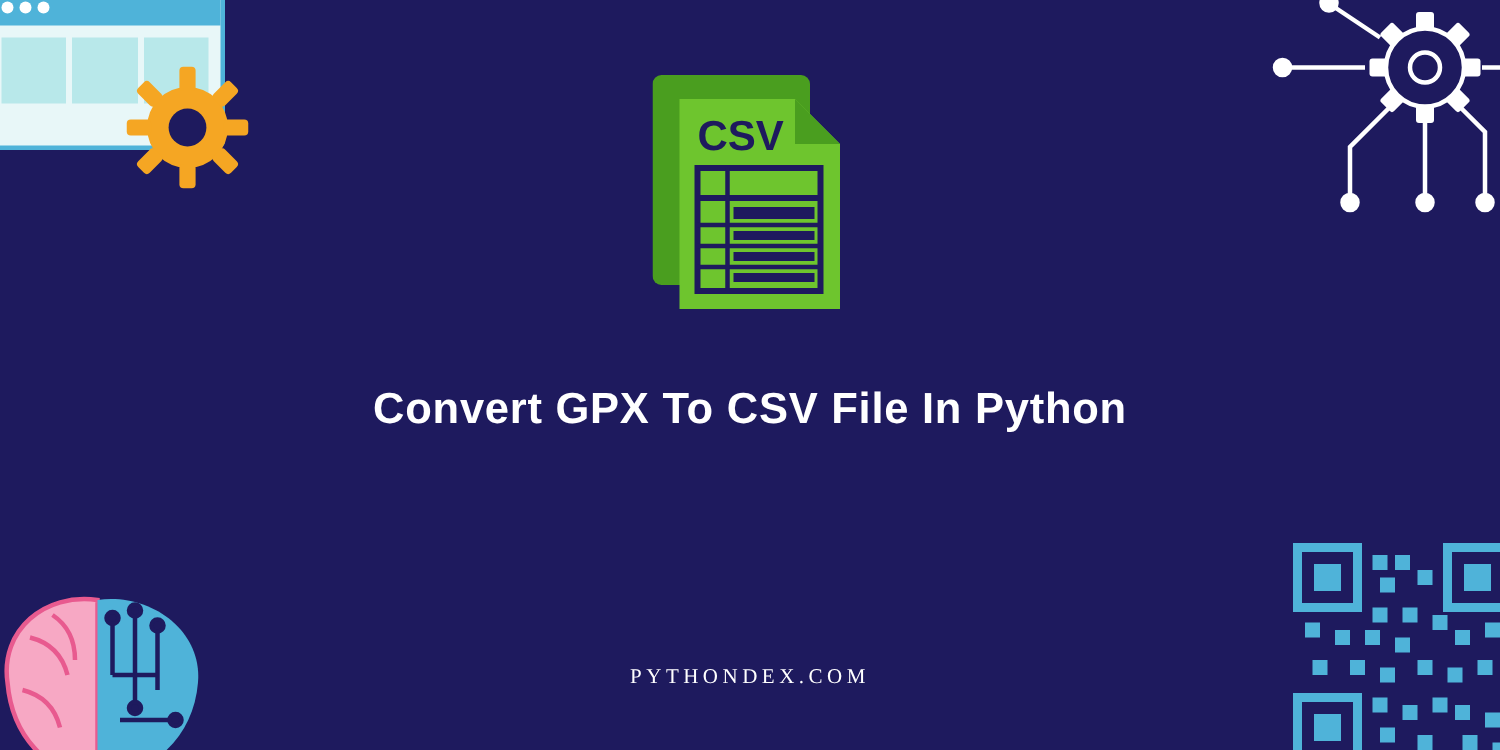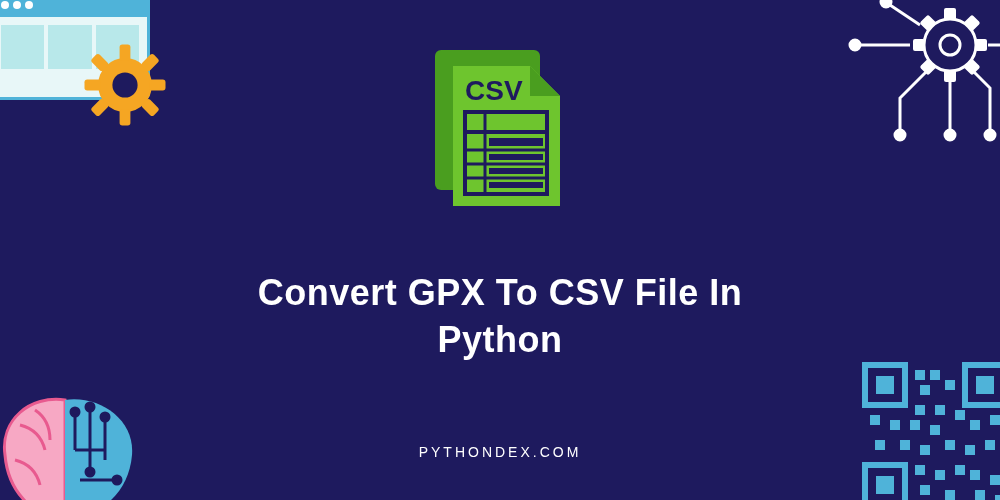--- a/index.html
+++ b/index.html
@@ -74,40 +74,41 @@
     }
     .circuit-decoration {
       position: absolute;
       top: -10px;
       right: -10px;
       width: 170px;
       height: 170px;
     }
     .main-title {
       position: absolute;
-      top: 270px;
+      top: 255px;
       left: 50%;
       transform: translateX(-50%);
       width: 600px;
       text-align: center;
       color: #ffffff;
-      font-size: 36px;
+      font-size: 29px;
       font-weight: 900;
       line-height: 1.3;
       letter-spacing: 0.5px;
     }
     .footer-text {
       position: absolute;
       bottom: 40px;
       left: 50%;
       transform: translateX(-50%);
       color: #ffffff;
       font-size: 14px;
       letter-spacing: 3px;
       font-weight: 500;
+      font-family: Liberation Serif, serif;
     }
     .brain-decoration {
       position: absolute;
       bottom: -30px;
       left: -10px;
       width: 160px;
       height: 150px;
     }
     .qr-decoration {
       position: absolute;

